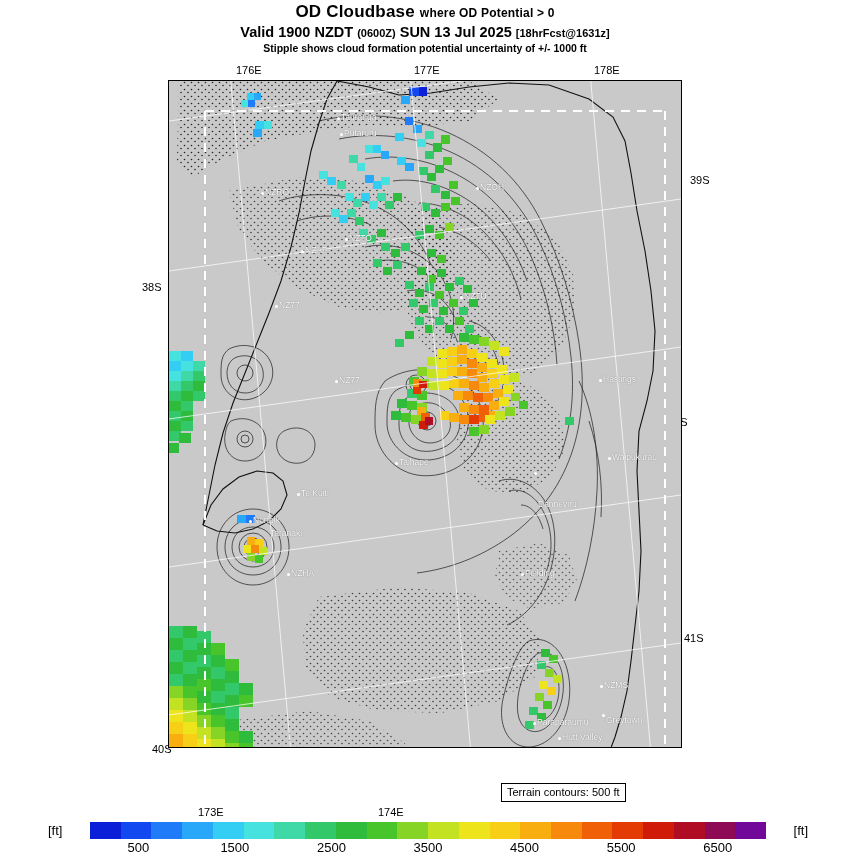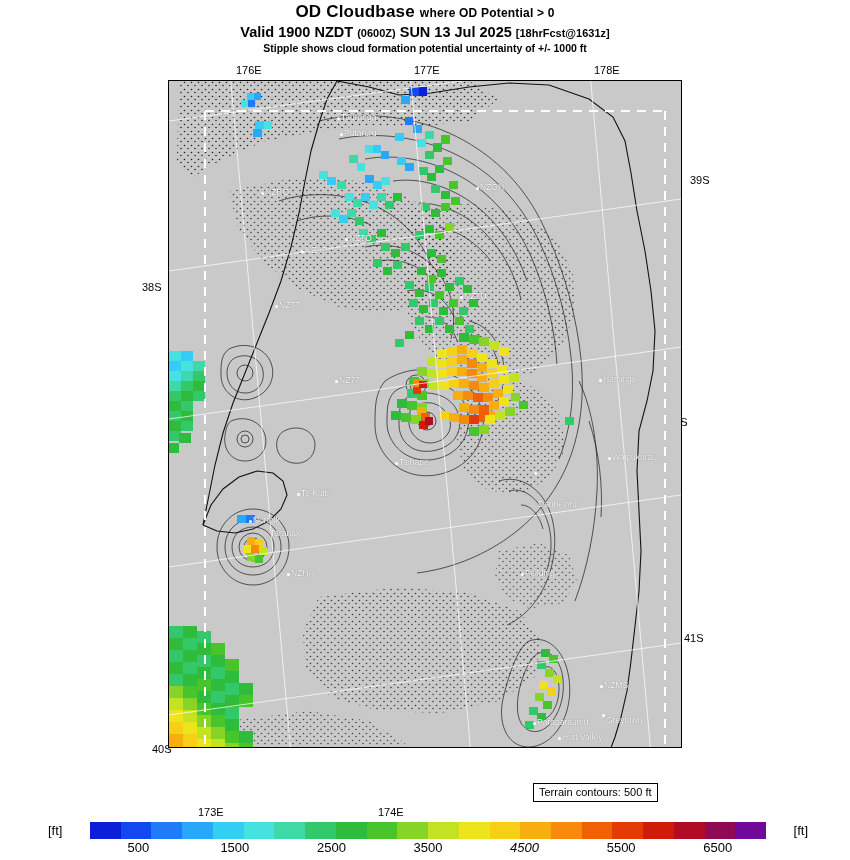--- a/index.html
+++ b/index.html
@@ -76,21 +76,21 @@
   .axlabel {
     position: absolute;
     font-size: 11px;
     color: #000;
     white-space: nowrap;
   }
 
   
   #terrain-note {
     position: absolute;
-    left: 533px;
+    left: 501px;
     top: 783px;
     border: 1px solid #000;
     background: #ffffff;
     font-size: 11px;
     padding: 2px 5px 3px 5px;
     color: #000;
   }
 
   
   #cbar-wrap {
@@ -701,19 +701,19 @@
         <div class="seg" style="background: rgb(208, 27, 8);"></div>
         <div class="seg" style="background: rgb(176, 13, 37);"></div>
         <div class="seg" style="background: rgb(143, 10, 85);"></div>
         <div class="seg" style="background: rgb(114, 8, 154);"></div>
       </div>
     <div id="cbar-ticks">
         <span style="left: 7.14286%;">500</span>
         <span style="left: 21.4286%;">1500</span>
         <span style="left: 35.7143%;">2500</span>
         <span style="left: 50%;">3500</span>
-        <span style="left: 64.2857%; font-style: italic;">4500</span>
+        <span style="left: 64.2857%;">4500</span>
         <span style="left: 78.5714%;">5500</span>
         <span style="left: 92.8571%;">6500</span>
       </div>
   </div>
 
 </div>
 
 </body></html>

